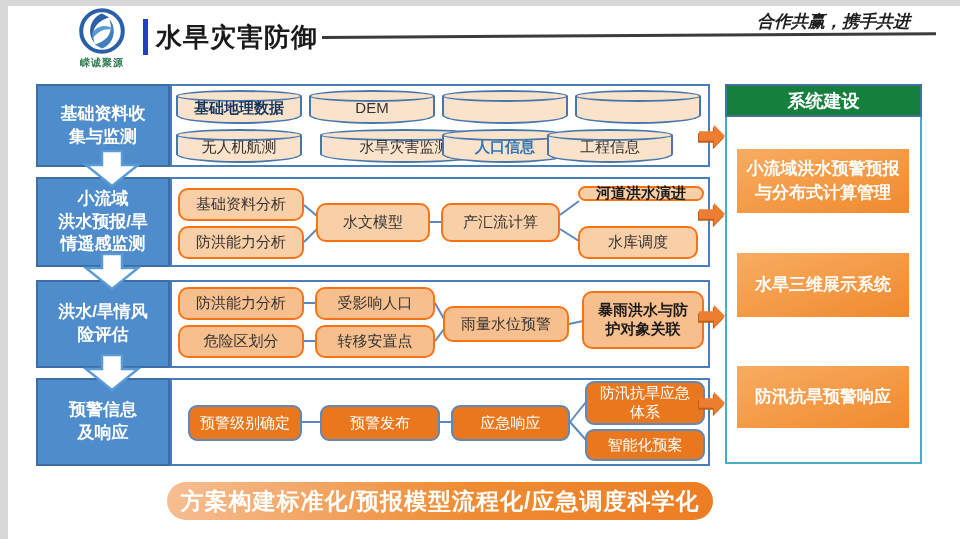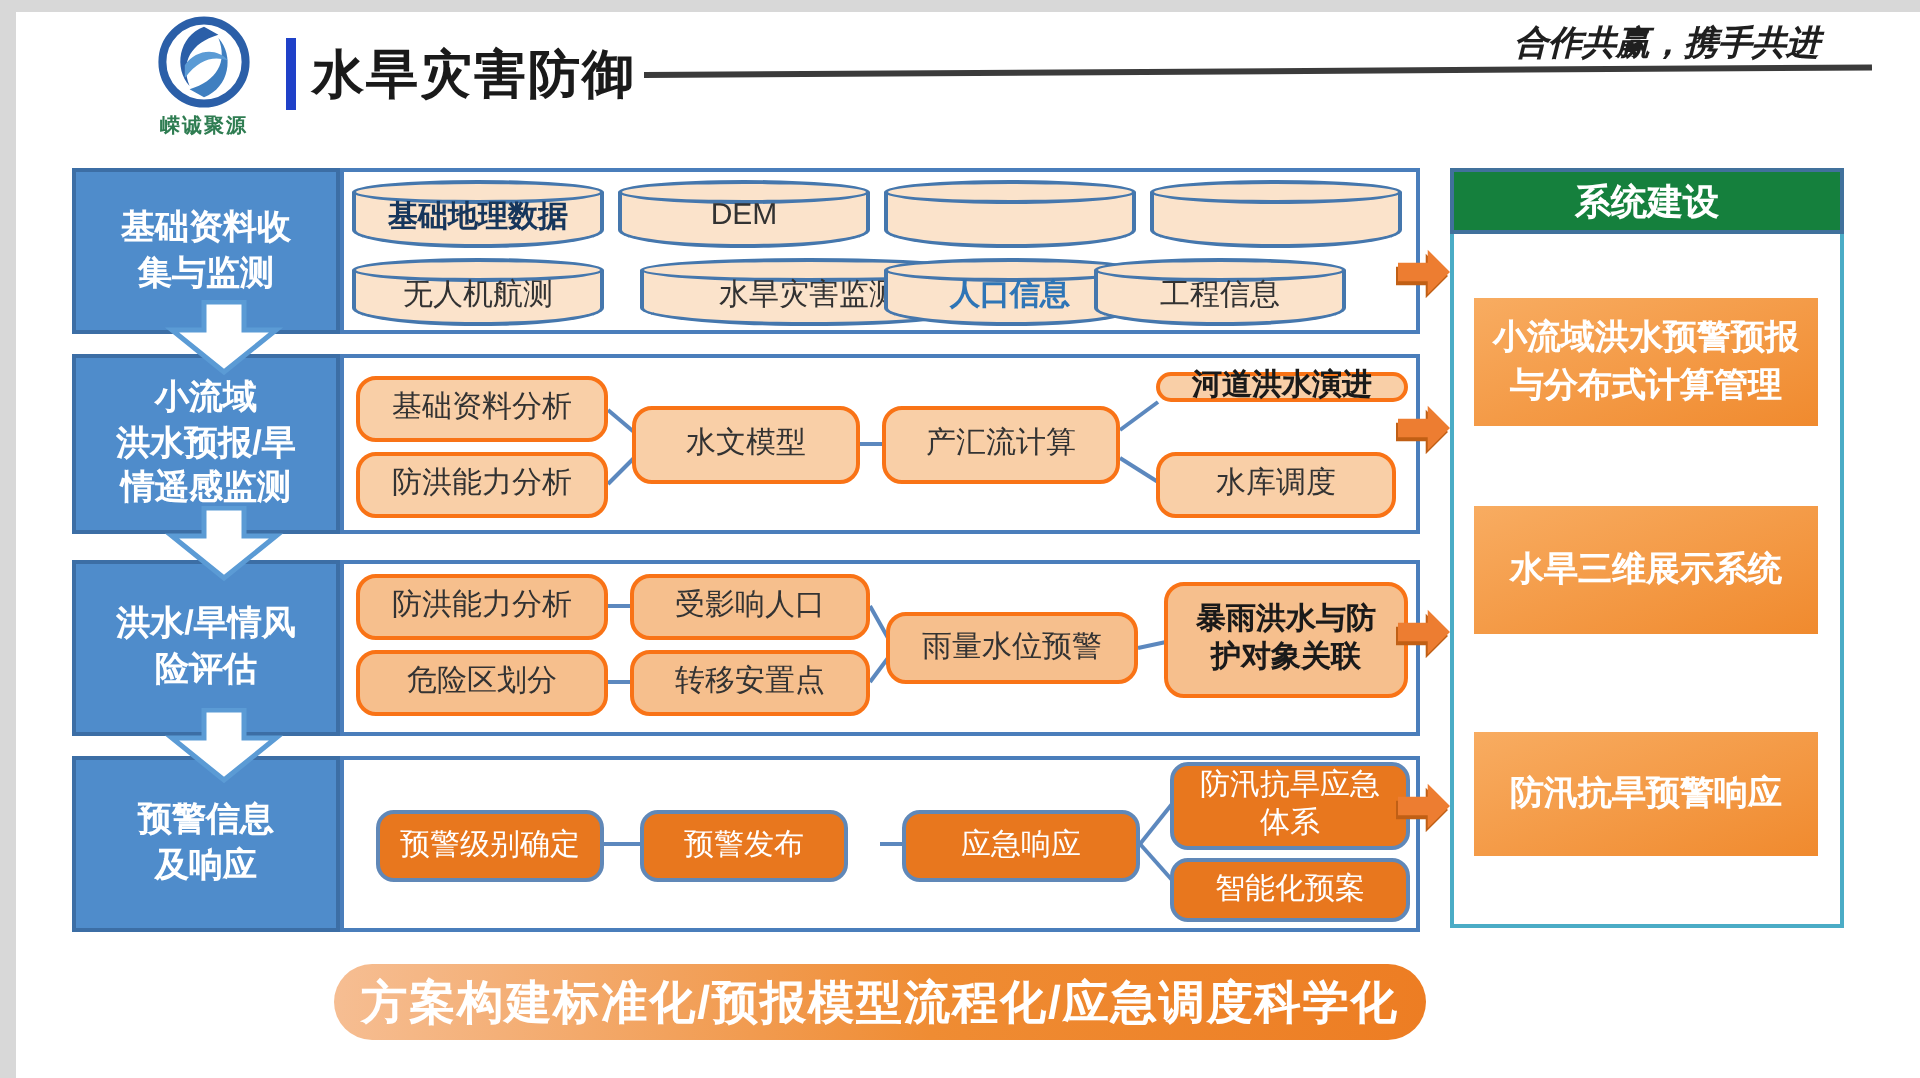--- a/index.html
+++ b/index.html
@@ -188,21 +188,21 @@
 <div class="abs fbox f3" style="left:315px;top:325px;width:120px;height:33px;">转移安置点</div>
 <div class="abs fbox f3" style="left:443px;top:306px;width:126px;height:36px;">雨量水位预警</div>
 <div class="abs fbox f3 fb" style="left:582px;top:291px;width:122px;height:58px;">暴雨洪水与防
 护对象关联</div>
 
 <div class="abs stage" style="top:378px;height:88px;">预警信息
 及响应</div>
 <div class="abs container" style="top:378px;height:88px;"></div>
 
 <div class="abs obox" style="left:188px;top:405px;width:114px;height:36px;">预警级别确定</div>
-<div class="abs obox" style="left:320px;top:405px;width:104px;height:36px;">预警发布</div>
+<div class="abs obox" style="left:320px;top:405px;width:120px;height:36px;">预警发布</div>
 <div class="abs obox" style="left:451px;top:405px;width:119px;height:36px;">应急响应</div>
 <div class="abs obox" style="left:585px;top:381px;width:120px;height:44px;">防汛抗旱应急
 体系</div>
 <div class="abs obox" style="left:585px;top:429px;width:120px;height:32px;">智能化预案</div>
 
 <svg class="abs down-arrow" style="top:150px;" viewBox="0 0 64 38">
   <path d="M22 1 H42 V15 H58 L32 36 L6 15 H22 Z" fill="#ffffff" stroke="#5b9bd5" stroke-width="2.5"></path>
 </svg>
 <svg class="abs down-arrow" style="top:253px;" viewBox="0 0 64 38">
   <path d="M22 1 H42 V15 H58 L32 36 L6 15 H22 Z" fill="#ffffff" stroke="#5b9bd5" stroke-width="2.5"></path>

